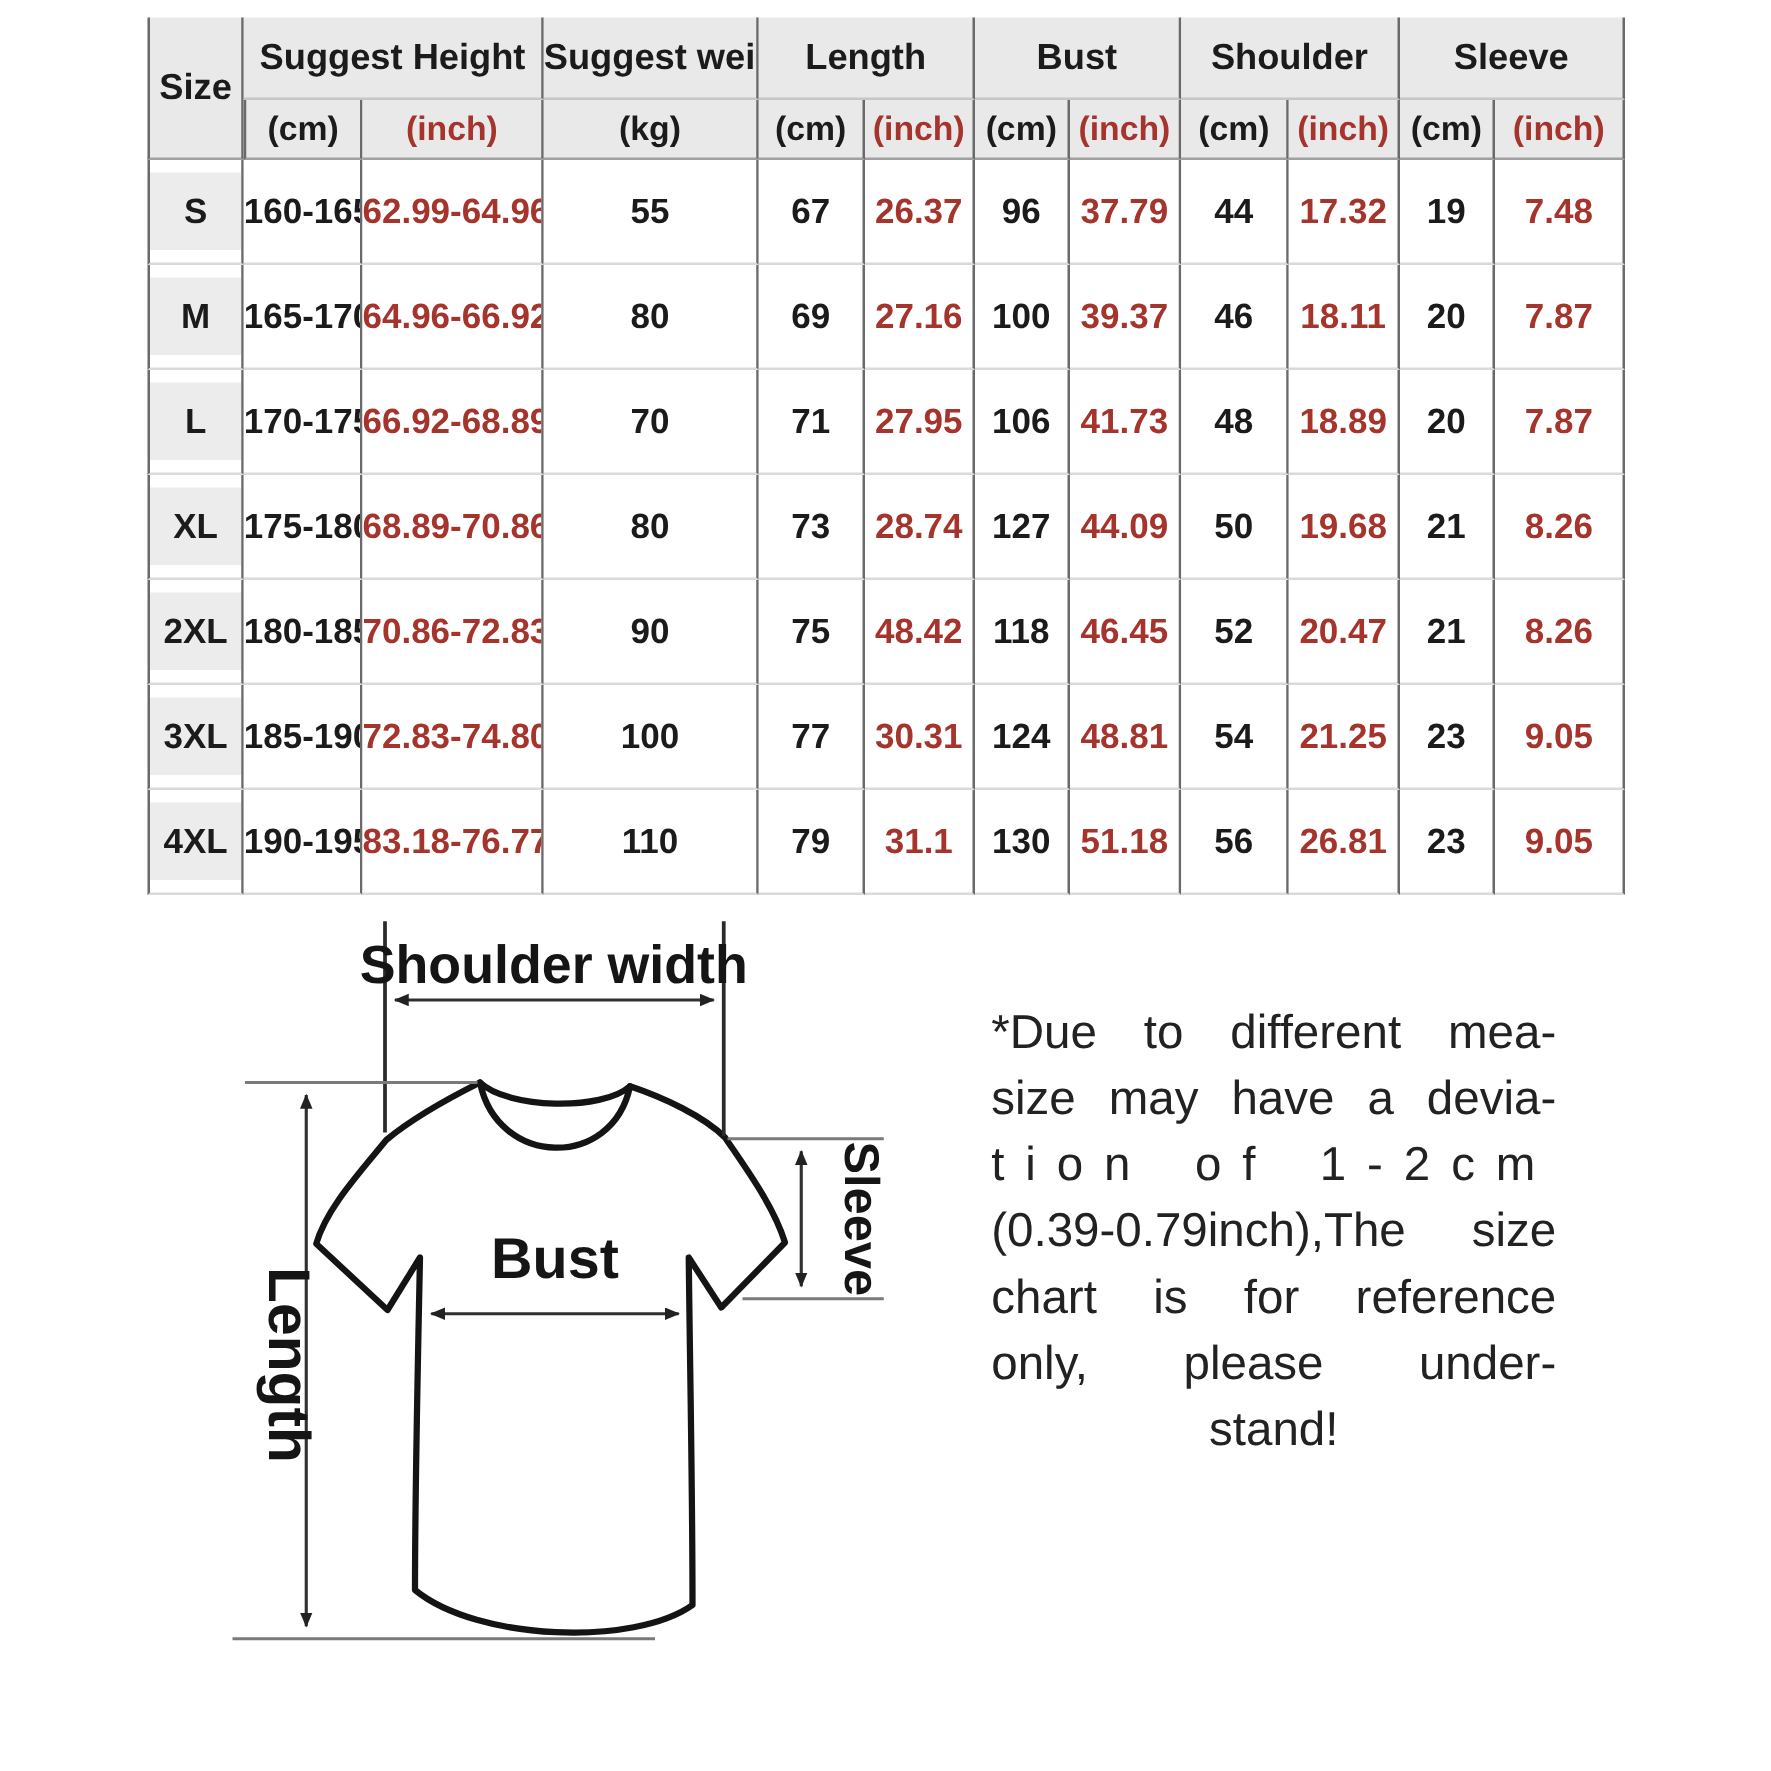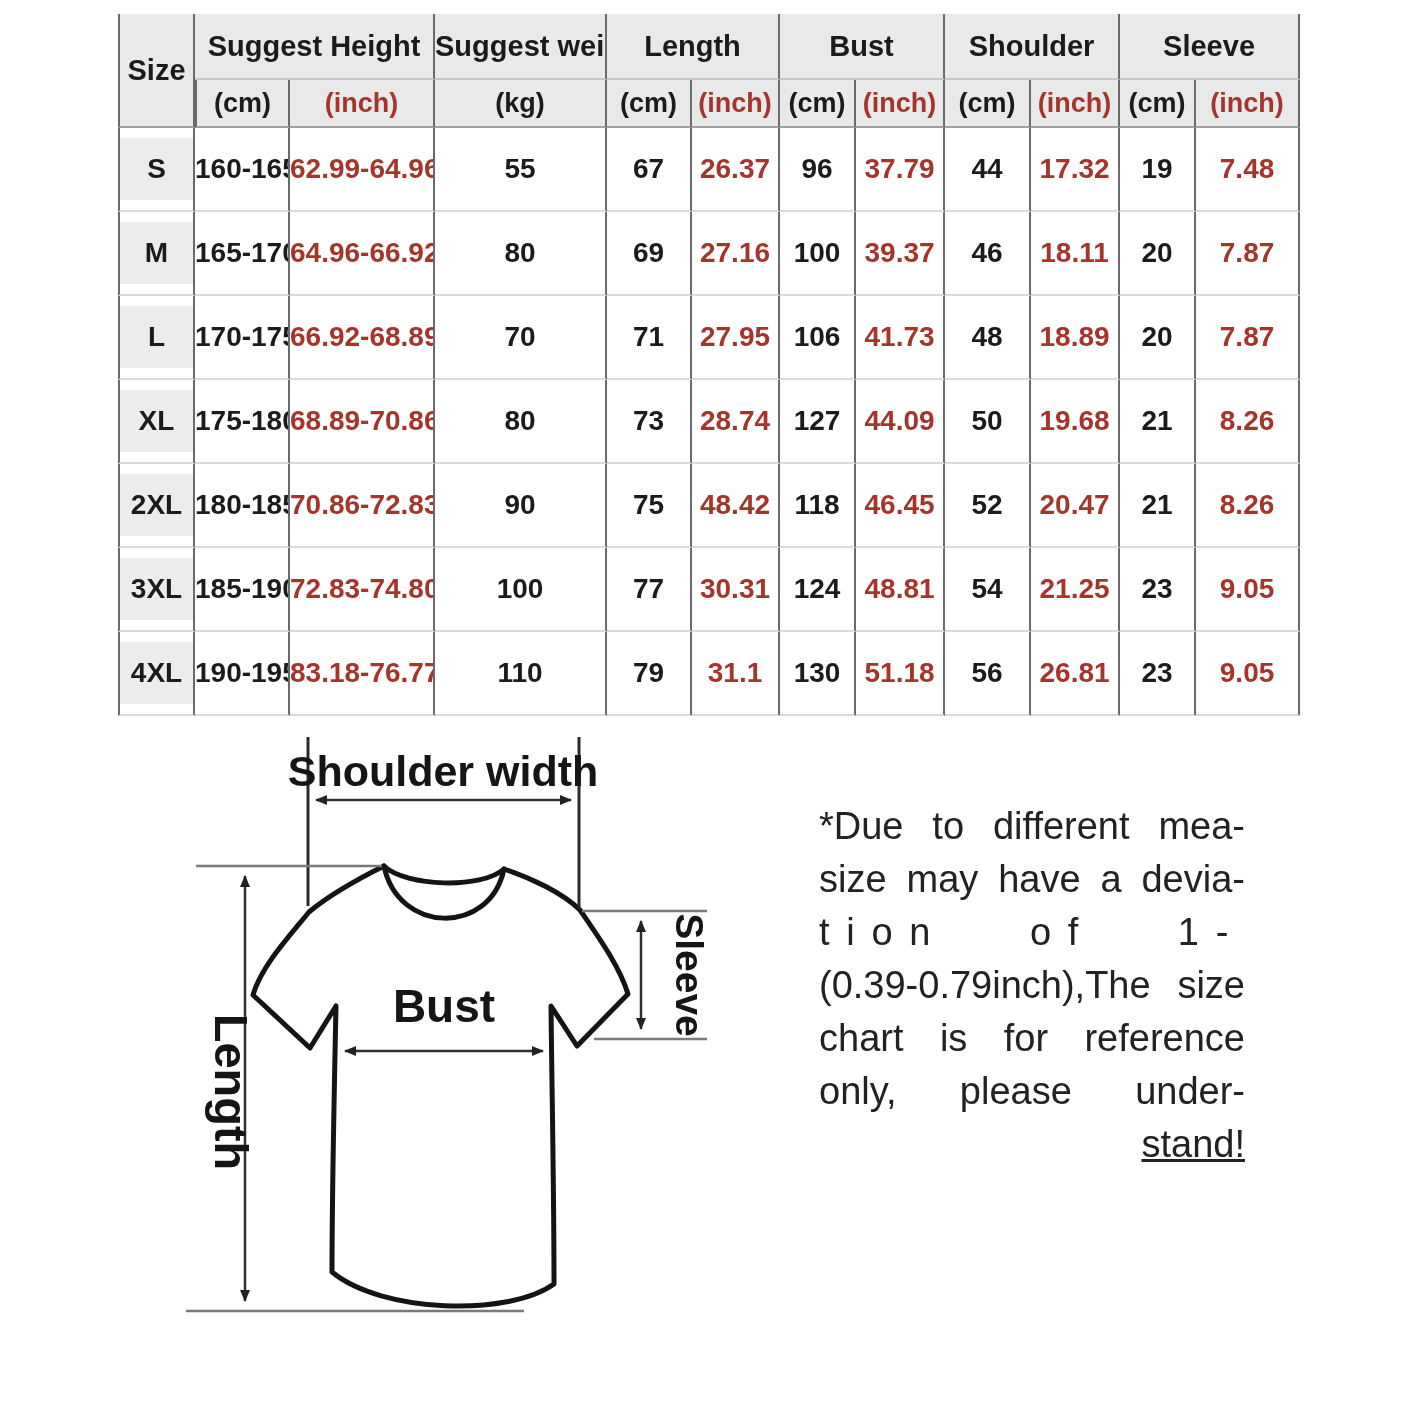--- a/index.html
+++ b/index.html
@@ -35,24 +35,24 @@
   .size-table .red{color:var(--red,#a5352c);}
 
   
   .diagram{position:absolute;left:140px;top:725px;width:620px;height:645px;}
 
   
   .note{
     position:absolute;left:793px;top:800px;width:452px;
     font-size:38px;line-height:53px;color:#222;font-weight:400;
   }
-  .note-line{text-align:justify;height:53px;overflow:hidden;margin-left:26px;}
+  .note-line{text-align:justify;height:53px;overflow:hidden;}
   .note-line::after{content:"";display:inline-block;width:100%;height:0;}
   .note-line.spread{letter-spacing:0.44em;}
-  .note-line.last{text-align:right;text-decoration:underline;}
+  .note-line.last{text-align:center;}
   .note-line.last::after{content:none;}
 </style>
 </head>
 <body>
 
 <div class="page">
 
   <table class="size-table">
     <colgroup>
       <col style="width:77px">

